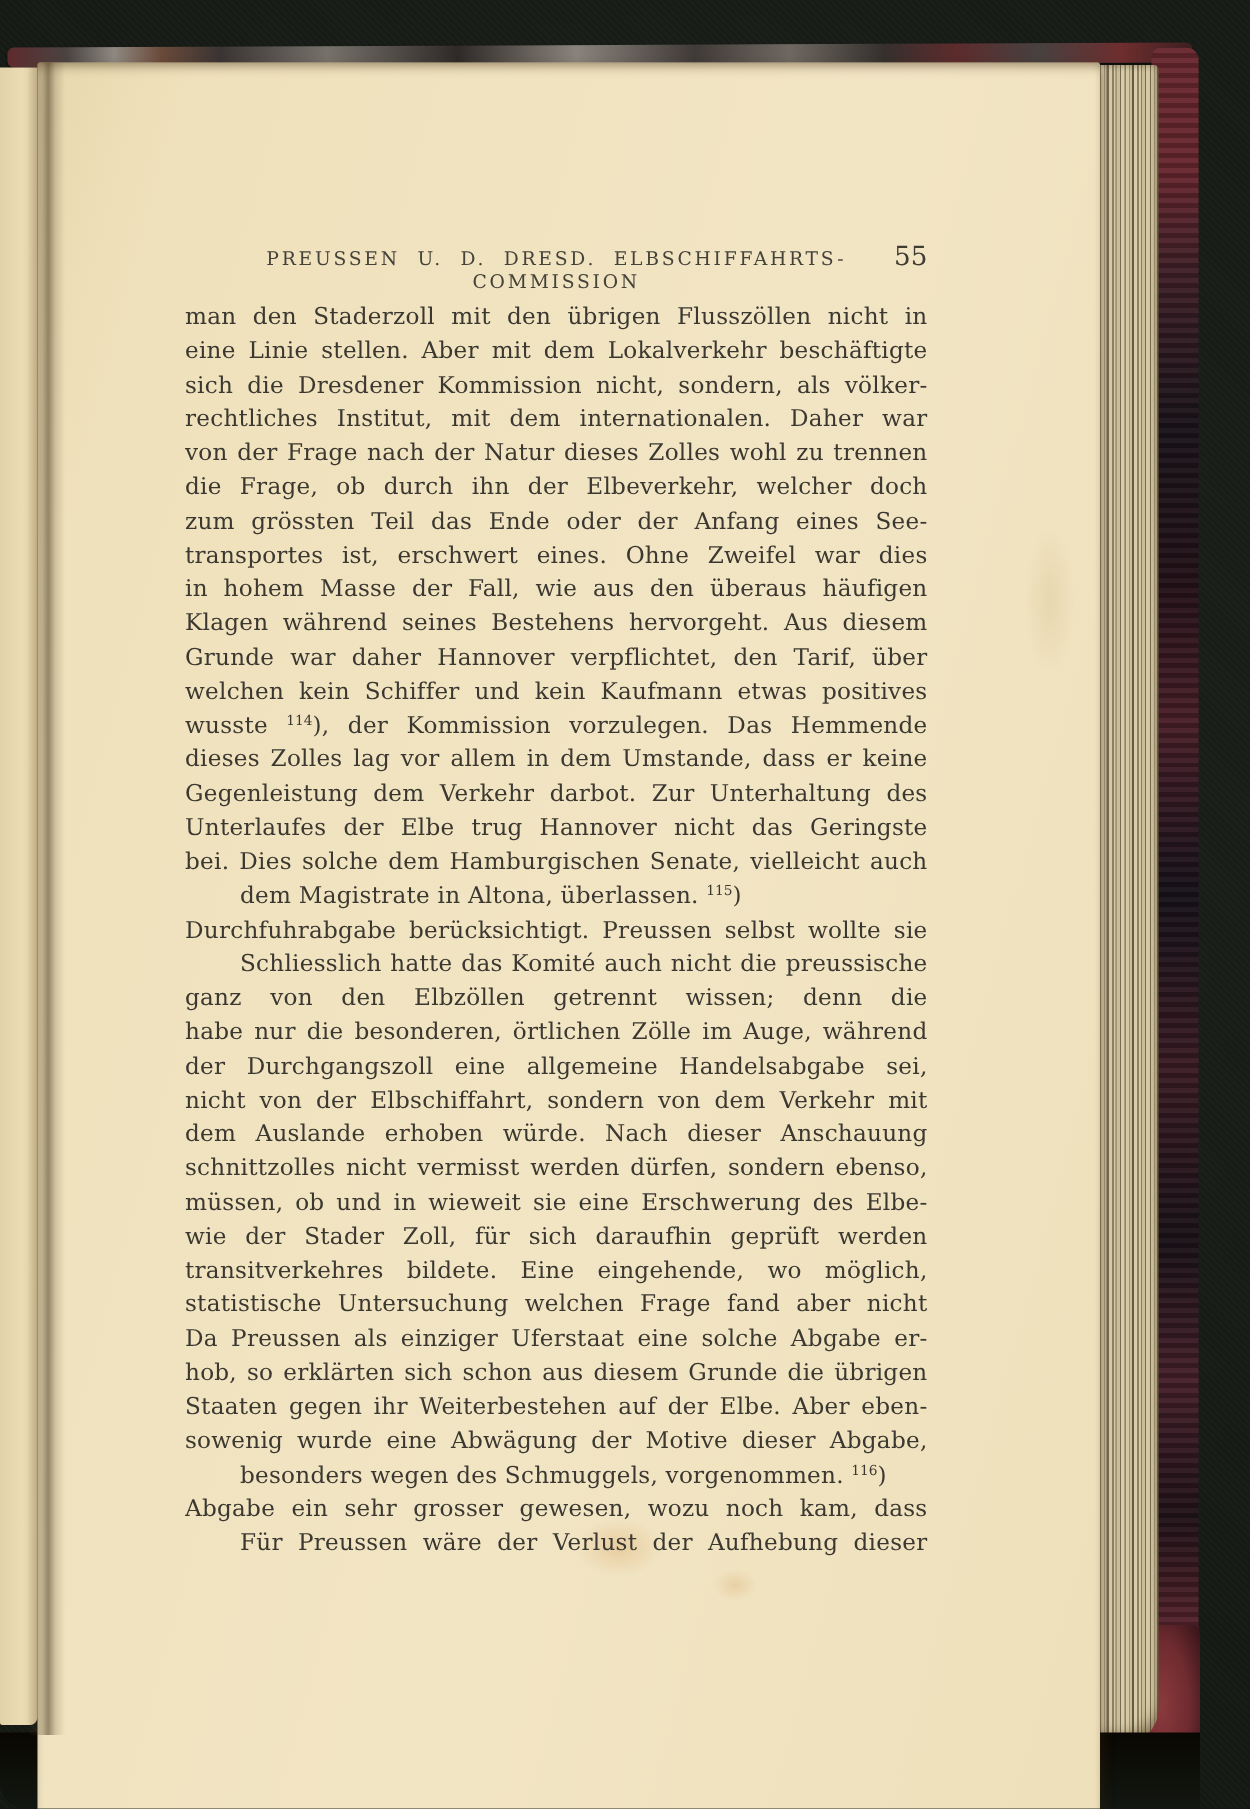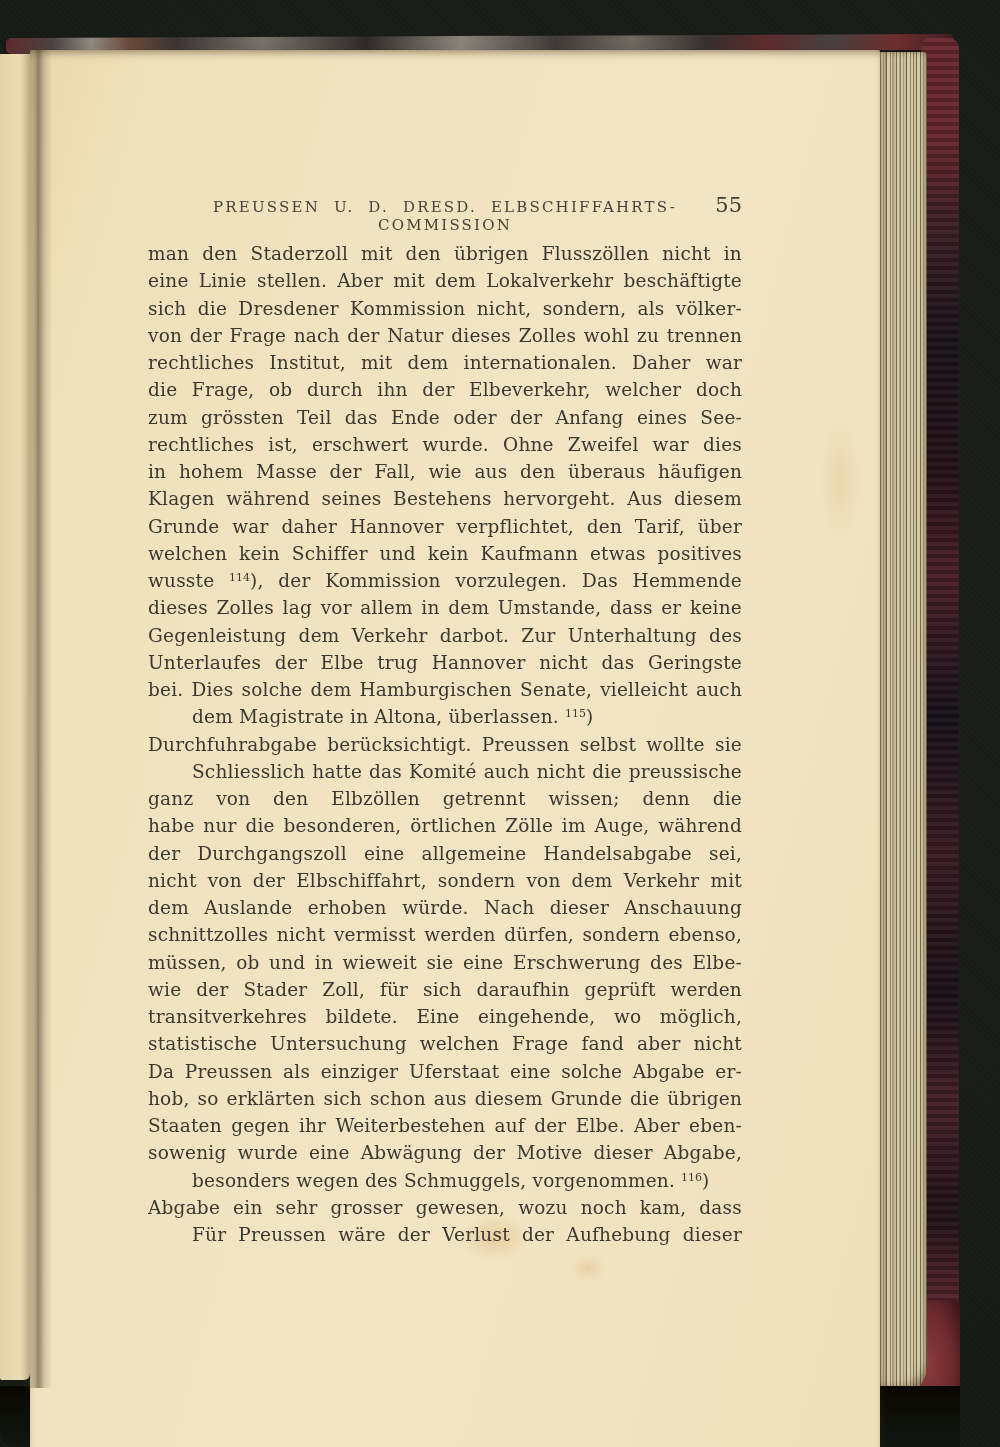--- a/index.html
+++ b/index.html
@@ -147,25 +147,25 @@
 
     <div class="running-header">
       <span class="header-title">PREUSSEN U. D. DRESD. ELBSCHIFFAHRTS-COMMISSION</span>
       <span class="page-number">55</span>
     </div>
 
     <div class="body-text">
         <div class="line">man den Staderzoll mit den übrigen Flusszöllen nicht in</div>
         <div class="line">eine Linie stellen. Aber mit dem Lokalverkehr beschäftigte</div>
         <div class="line">sich die Dresdener Kommission nicht, sondern, als völker-</div>
+        <div class="line">rechtliches Institut, mit dem internationalen. Daher war</div>
         <div class="line">von der Frage nach der Natur dieses Zolles wohl zu trennen</div>
-        <div class="line">rechtliches Institut, mit dem internationalen. Daher war</div>
         <div class="line">die Frage, ob durch ihn der Elbeverkehr, welcher doch</div>
         <div class="line">zum grössten Teil das Ende oder der Anfang eines See-</div>
-        <div class="line">rechtliches ist, erschwert wurde. Ohne Zweifel war dies</div>
+        <div class="line">transportes ist, erschwert eines. Ohne Zweifel war dies</div>
         <div class="line">in hohem Masse der Fall, wie aus den überaus häufigen</div>
         <div class="line">Klagen während seines Bestehens hervorgeht. Aus diesem</div>
         <div class="line">Grunde war daher Hannover verpflichtet, den Tarif, über</div>
         <div class="line">welchen kein Schiffer und kein Kaufmann etwas positives</div>
         <div class="line">wusste <sup>114</sup>), der Kommission vorzulegen. Das Hemmende</div>
         <div class="line">dieses Zolles lag vor allem in dem Umstande, dass er keine</div>
         <div class="line">Gegenleistung dem Verkehr darbot. Zur Unterhaltung des</div>
         <div class="line">Unterlaufes der Elbe trug Hannover nicht das Geringste</div>
         <div class="line">bei. Dies solche dem Hamburgischen Senate, vielleicht auch</div>
         <div class="line nojust">dem Magistrate in Altona, überlassen. <sup>115</sup>)</div>

